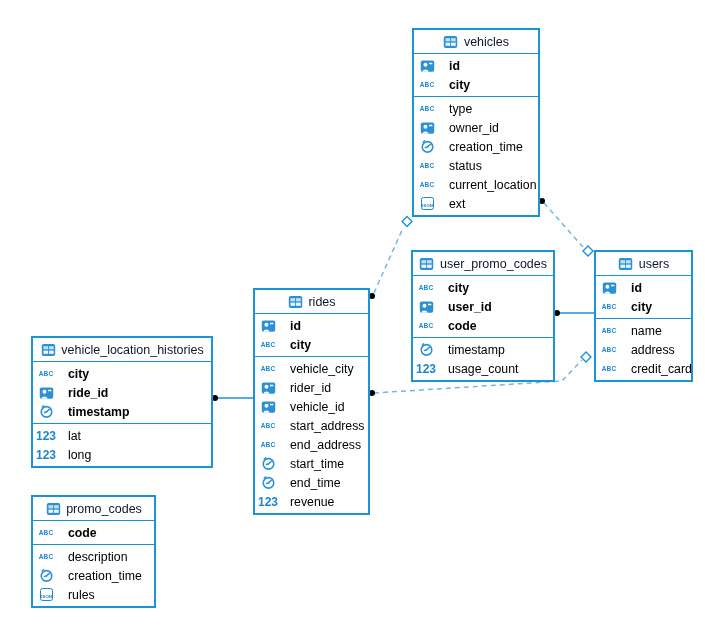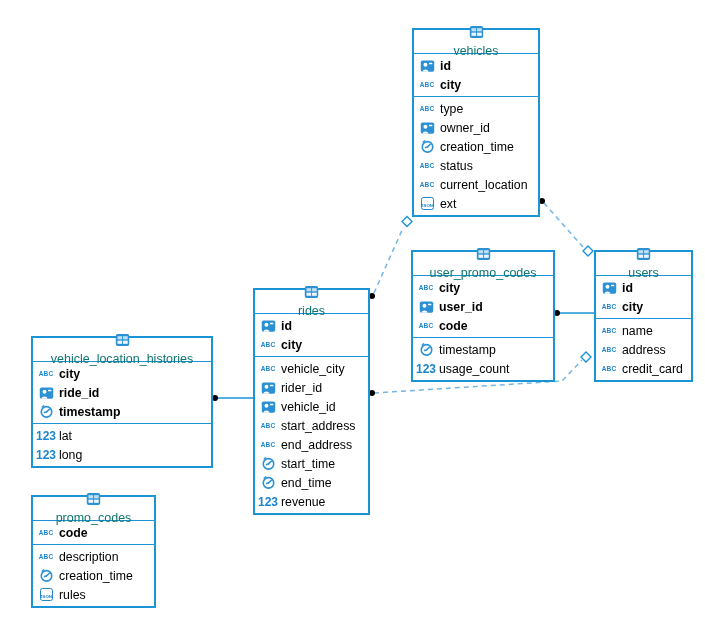--- a/index.html
+++ b/index.html
@@ -7,26 +7,26 @@
     position:relative; width:705px; height:636px; background:#ffffff;
     font-family:"Liberation Sans", sans-serif; overflow:hidden;
   }
   .tbl {
     position:absolute; box-sizing:border-box;
     border:2px solid #1b94d6; background:#ffffff;
   }
   .thead {
     display:flex; align-items:center; justify-content:center; gap:5px;
     height:23px; border-bottom:1.5px solid #1b94d6;
-    font-size:12.5px; color:#0f766e;flex-direction:column;
+    font-size:12.5px; color:#0f172a;
   }
   .sec { padding:2px 0; }
   .sec.cols { border-top:1.5px solid #1b94d6; }
   .row {
-    display:flex; align-items:center; gap:5px; height:19px;
+    display:flex; align-items:center; gap:14px; height:19px;
     padding:0 4px 0 5px; font-size:12.3px; color:#000;
   }
   .cname { white-space:nowrap; }
   .sec.pk .cname { font-weight:700; }
   .icn { width:16px; min-width:16px; height:15px; display:inline-flex; align-items:center; justify-content:center; }
   .icn.abc { font-size:6.5px; font-weight:700; color:#1d86cd; letter-spacing:0.2px; }
   .icn.num { font-size:12px; font-weight:700; color:#1d86cd; letter-spacing:0; }
   .icn.jsonbox {
     box-sizing:border-box; width:13px; min-width:13px; height:13px; margin:0 1.5px;
     border:1.2px solid #1d86cd; border-radius:2.5px;

